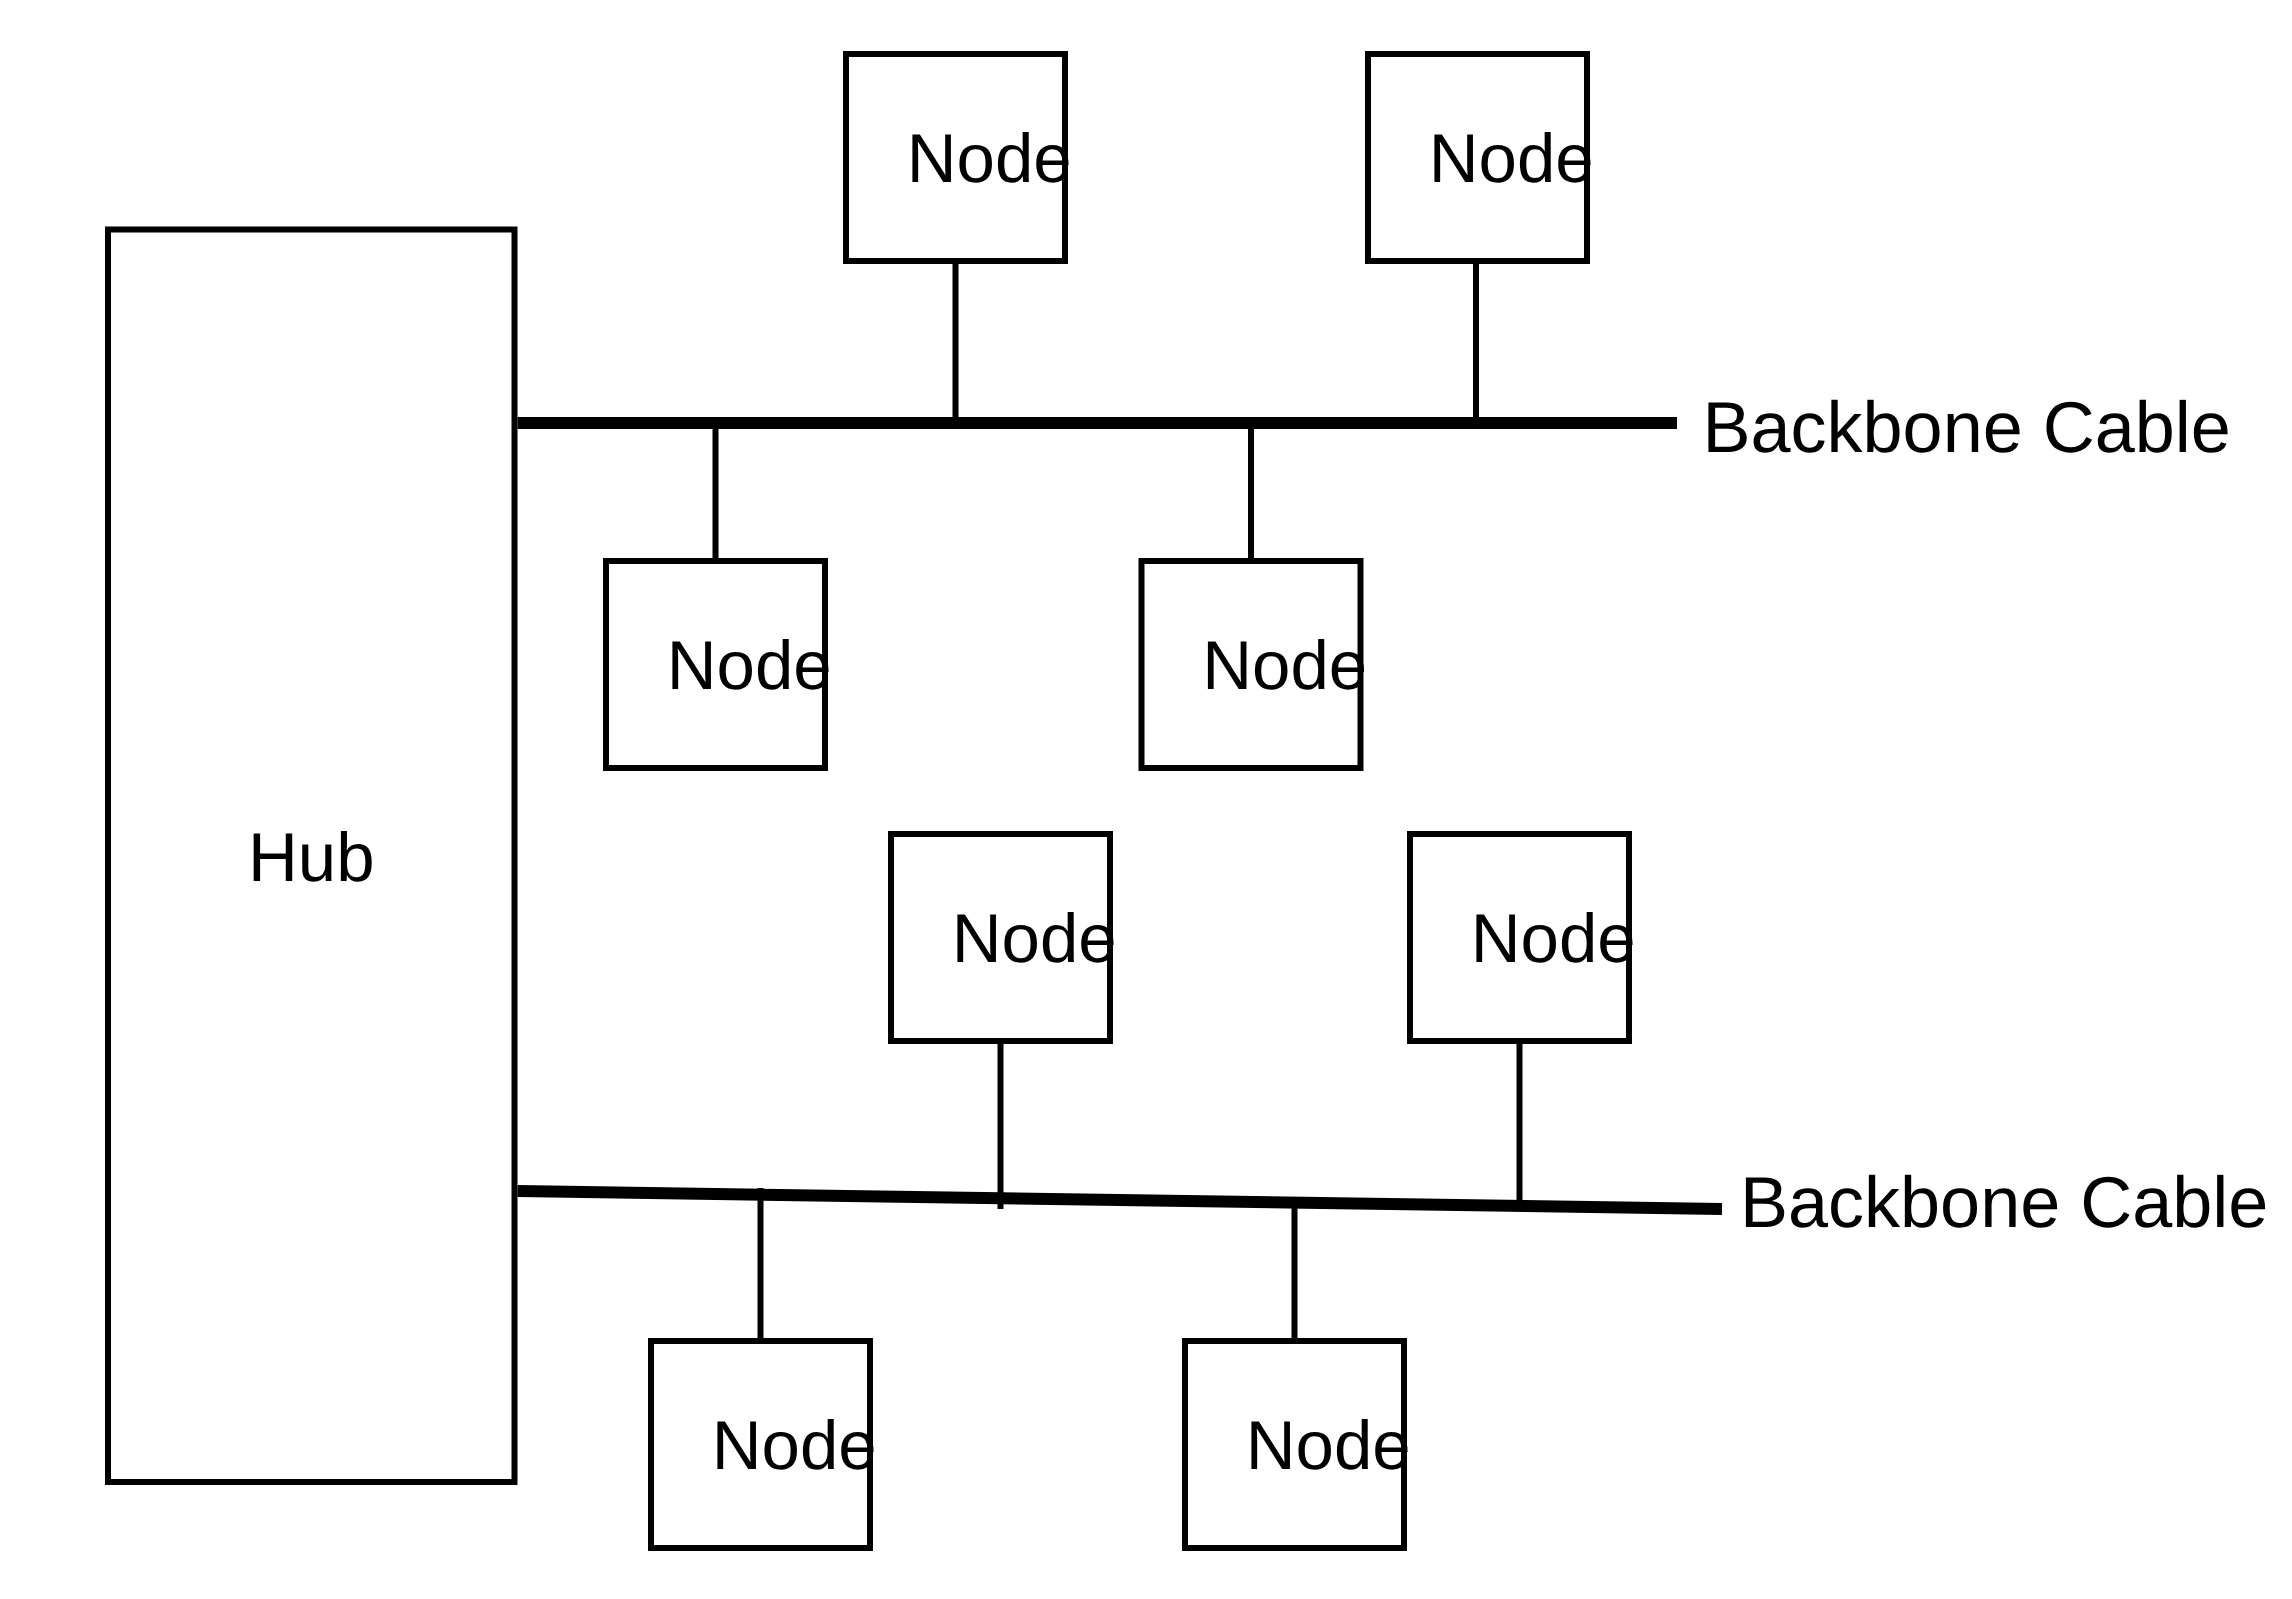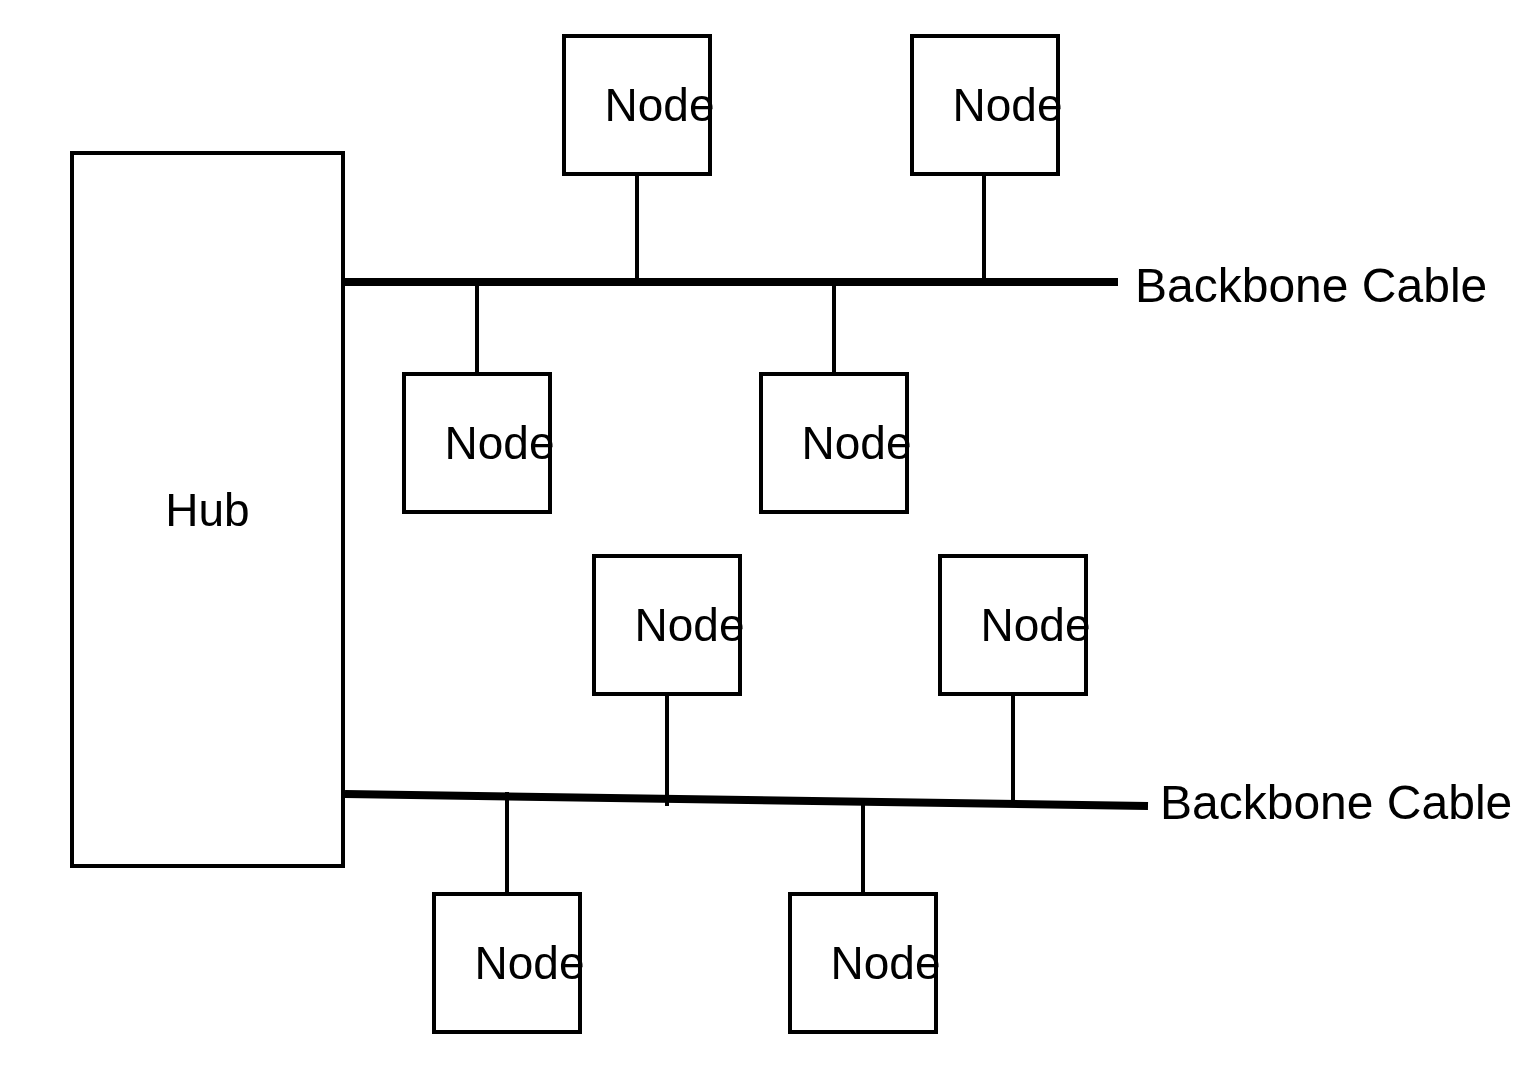--- a/index.html
+++ b/index.html
@@ -81,21 +81,21 @@
     line-height: 1;
     color: #000000;
     white-space: nowrap;
   }
 </style>
 </head>
 <body>
 
 <div id="canvas">
 
-  <div class="hub-box" id="hub-box" style="left: 70px; top: 151px; width: 275px; height: 717px;">
+  <div class="hub-box" id="hub-box" style="left: 70px; top: 151px; width: 275px; height: 839px;">
     <span class="hub-label">Hub</span>
   </div>
 
   <div class="connector" id="conn-0" style="left: 635px; top: 172px; height: 114px;"></div>
   <div class="connector" id="conn-1" style="left: 982px; top: 172px; height: 114px;"></div>
   <div class="connector" id="conn-2" style="left: 475px; top: 279px; height: 97px;"></div>
   <div class="connector" id="conn-3" style="left: 832px; top: 279px; height: 97px;"></div>
   <div class="connector" id="conn-4" style="left: 665px; top: 692px; height: 114px;"></div>
   <div class="connector" id="conn-5" style="left: 1011px; top: 692px; height: 114px;"></div>
   <div class="connector" id="conn-6" style="left: 505px; top: 792px; height: 104px;"></div>

